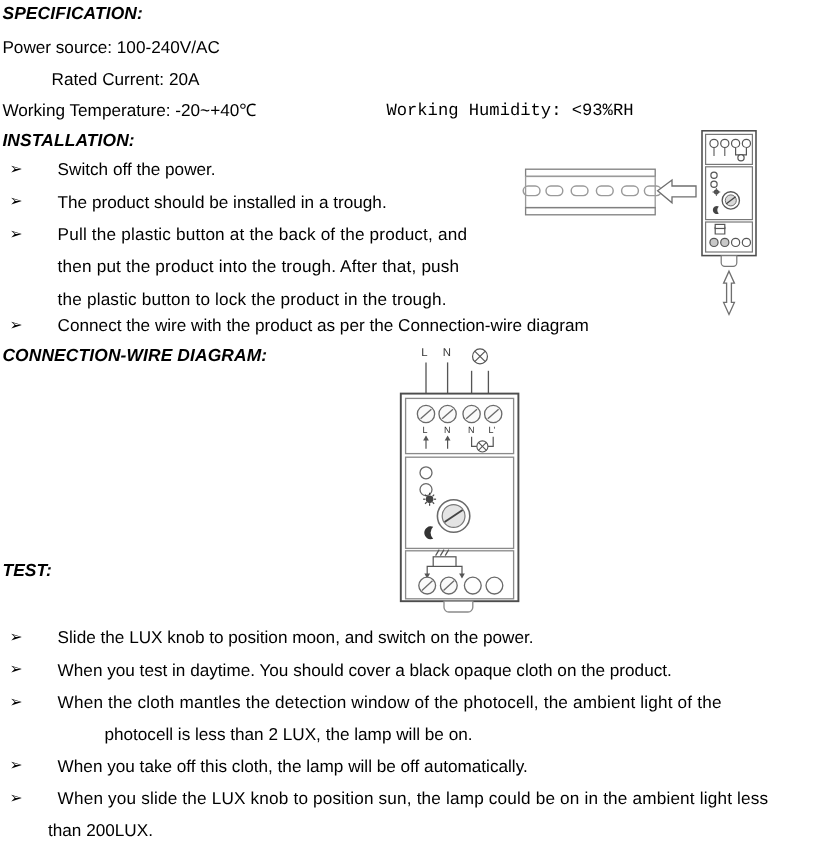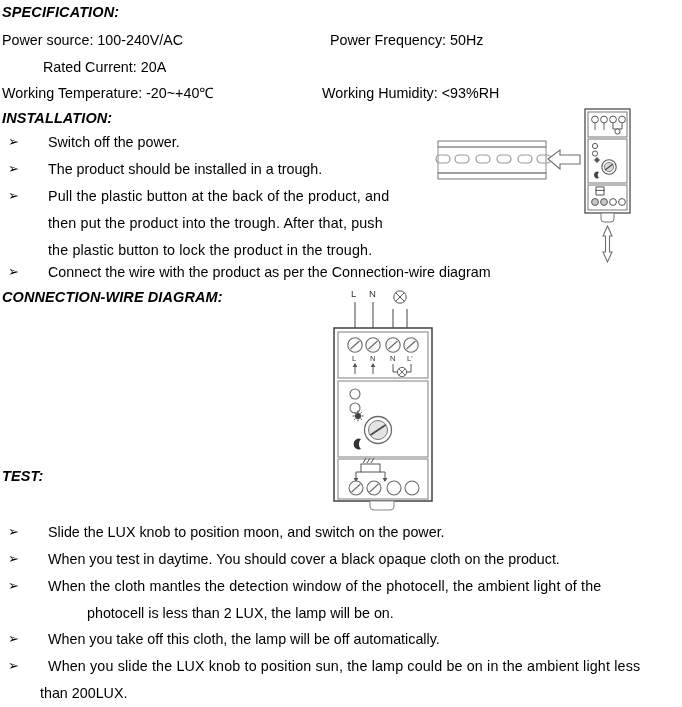--- a/index.html
+++ b/index.html
@@ -77,26 +77,25 @@
   svg { display: block; overflow: visible; }
 </style>
 </head>
 <body>
 
 <div class="page">
 
   <div class="section-heading" style="left:2px; top:4px;">SPECIFICATION:</div>
 
   <div class="spec-row" style="left:2px; top:33px;">Power source: 100-240V/AC</div>
-  <div class="spec-row" style="left:330px; top:33px;">Power Frequency: 50Hz</div>
 
   <div class="spec-row" style="left:2px; top:60px;margin-left:41px;">Rated Current: 20A</div>
 
   <div class="spec-row" style="left:2px; top:86px;">Working Temperature: -20~+40℃</div>
-  <div class="spec-row" style="left:322px; top:86px;">Working Humidity: &lt;93%RH</div>
+  <div class="spec-row" style="left:322px; top:86px;font-family:Liberation Mono, monospace;">Working Humidity: &lt;93%RH</div>
 
   <div class="section-heading" style="left:2px; top:110px;">INSTALLATION:</div>
 
   <div class="bullet-item" style="left:8px; top:135px; width:420px;">
     <span class="bullet-glyph">➢</span>
     <span class="bullet-text">Switch off the power.</span>
   </div>
 
   <div class="bullet-item" style="left:8px; top:162px; width:420px;">
     <span class="bullet-glyph">➢</span>

